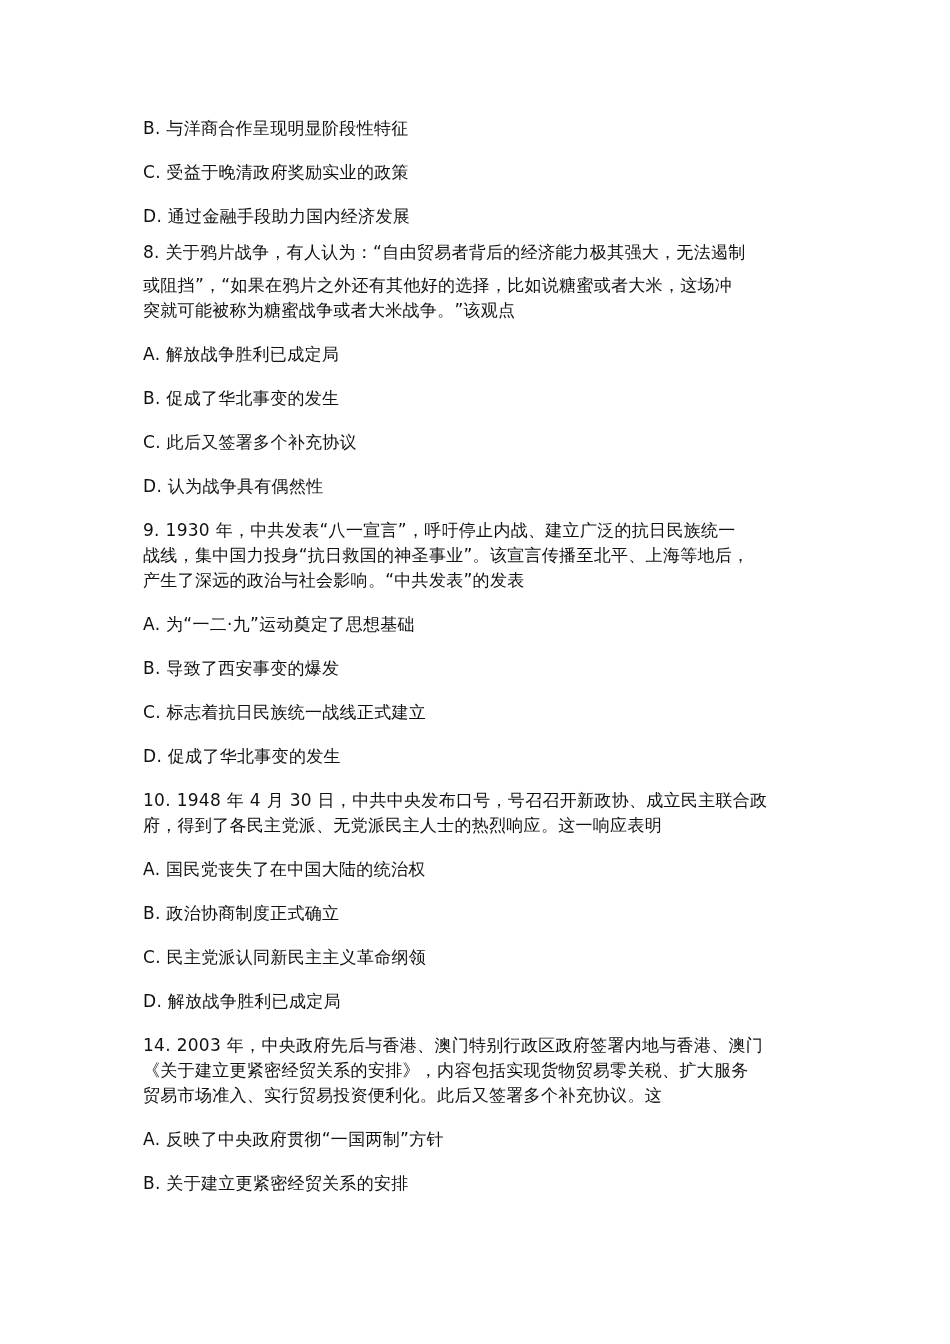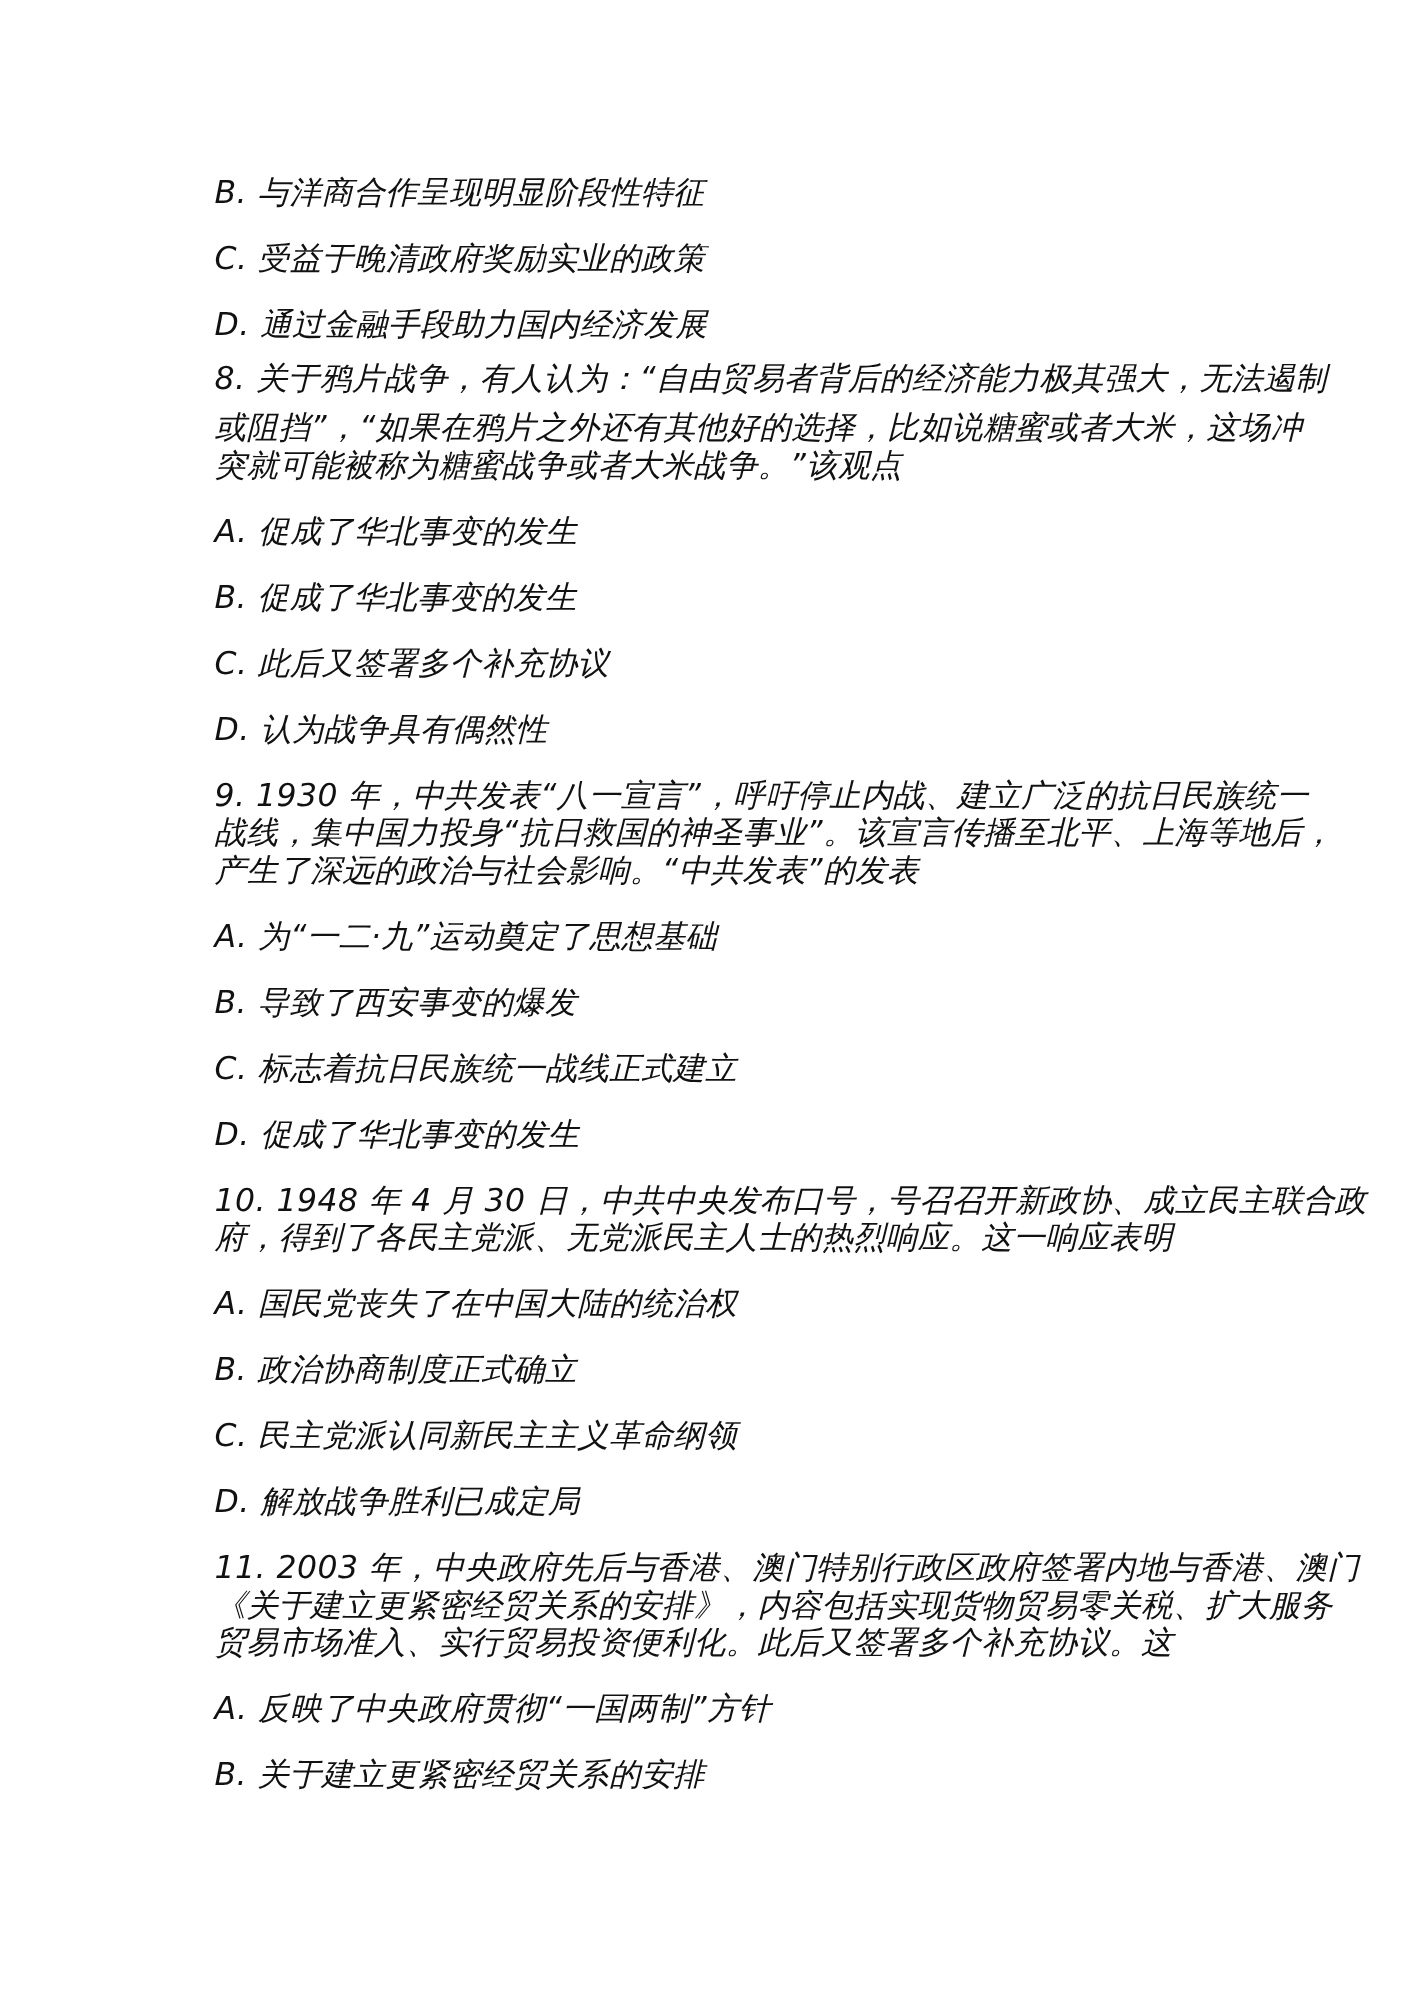--- a/index.html
+++ b/index.html
@@ -18,57 +18,56 @@
     .page {
       position: absolute;
       left: 143px;
       top: 0;
       width: 670px;
     }
     .line {
       position: absolute;
       left: 0;
       white-space: nowrap;
-      font-size: 21px;
+      font-size: 17px;
       line-height: 22px;
       letter-spacing: 0.3px;
-      font-style: italic;
     }
   </style>
 </head>
 <body>
 
 <div class="page">
 
   <div class="line" style="top:117px">B. 与洋商合作呈现明显阶段性特征</div>
   <div class="line" style="top:161px">C. 受益于晚清政府奖励实业的政策</div>
   <div class="line" style="top:205px">D. 通过金融手段助力国内经济发展</div>
 
   <div class="line" style="top:241px">8. 关于鸦片战争，有人认为：“自由贸易者背后的经济能力极其强大，无法遏制</div>
   <div class="line" style="top:274px">或阻挡”，“如果在鸦片之外还有其他好的选择，比如说糖蜜或者大米，这场冲</div>
   <div class="line" style="top:299px">突就可能被称为糖蜜战争或者大米战争。”该观点</div>
-  <div class="line" style="top:343px">A. 促成了华北事变的发生</div>
+  <div class="line" style="top:343px">A. 解放战争胜利已成定局</div>
   <div class="line" style="top:387px">B. 促成了华北事变的发生</div>
   <div class="line" style="top:431px">C. 此后又签署多个补充协议</div>
   <div class="line" style="top:475px">D. 认为战争具有偶然性</div>
 
   <div class="line" style="top:519px">9. 1930 年，中共发表“八一宣言”，呼吁停止内战、建立广泛的抗日民族统一</div>
   <div class="line" style="top:544px">战线，集中国力投身“抗日救国的神圣事业”。该宣言传播至北平、上海等地后，</div>
   <div class="line" style="top:569px">产生了深远的政治与社会影响。“中共发表”的发表</div>
   <div class="line" style="top:613px">A. 为“一二·九”运动奠定了思想基础</div>
   <div class="line" style="top:657px">B. 导致了西安事变的爆发</div>
   <div class="line" style="top:701px">C. 标志着抗日民族统一战线正式建立</div>
   <div class="line" style="top:745px">D. 促成了华北事变的发生</div>
 
   <div class="line" style="top:789px">10. 1948 年 4 月 30 日，中共中央发布口号，号召召开新政协、成立民主联合政</div>
   <div class="line" style="top:814px">府，得到了各民主党派、无党派民主人士的热烈响应。这一响应表明</div>
   <div class="line" style="top:858px">A. 国民党丧失了在中国大陆的统治权</div>
   <div class="line" style="top:902px">B. 政治协商制度正式确立</div>
   <div class="line" style="top:946px">C. 民主党派认同新民主主义革命纲领</div>
   <div class="line" style="top:990px">D. 解放战争胜利已成定局</div>
 
-  <div class="line" style="top:1034px">11. 2003 年，中央政府先后与香港、澳门特别行政区政府签署内地与香港、澳门</div>
+  <div class="line" style="top:1034px">14. 2003 年，中央政府先后与香港、澳门特别行政区政府签署内地与香港、澳门</div>
   <div class="line" style="top:1059px">《关于建立更紧密经贸关系的安排》，内容包括实现货物贸易零关税、扩大服务</div>
   <div class="line" style="top:1084px">贸易市场准入、实行贸易投资便利化。此后又签署多个补充协议。这</div>
   <div class="line" style="top:1128px">A. 反映了中央政府贯彻“一国两制”方针</div>
   <div class="line" style="top:1172px">B. 关于建立更紧密经贸关系的安排</div>
 
 </div>
 
 </body></html>

